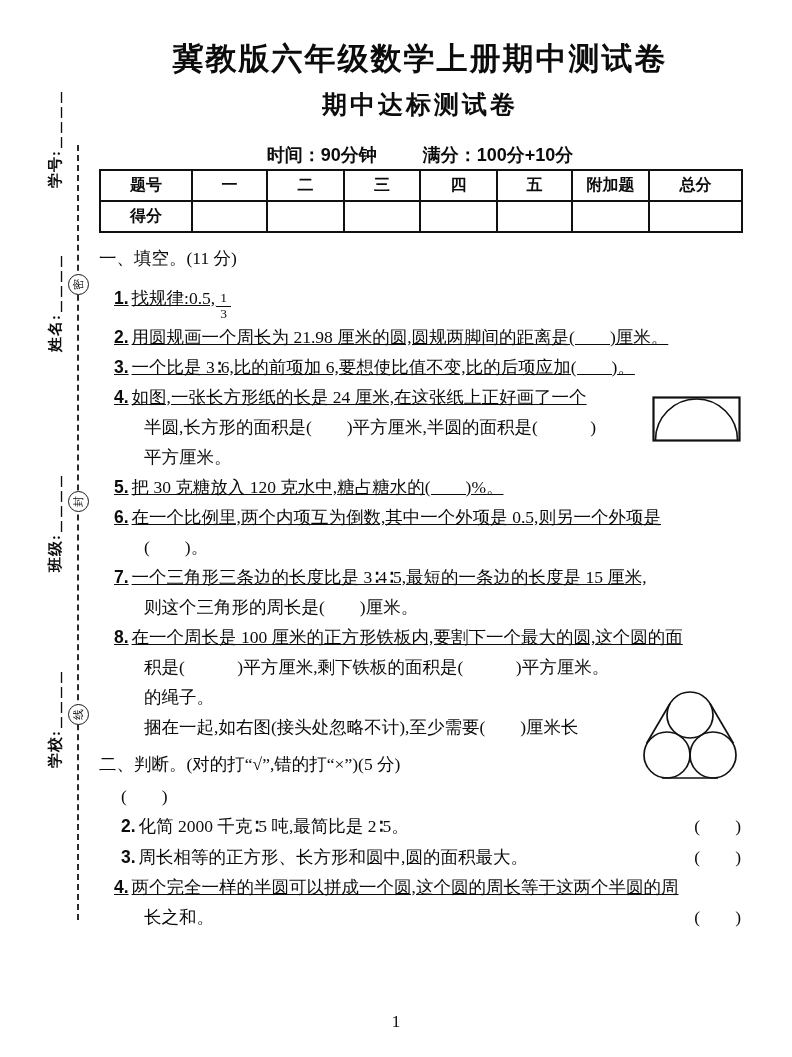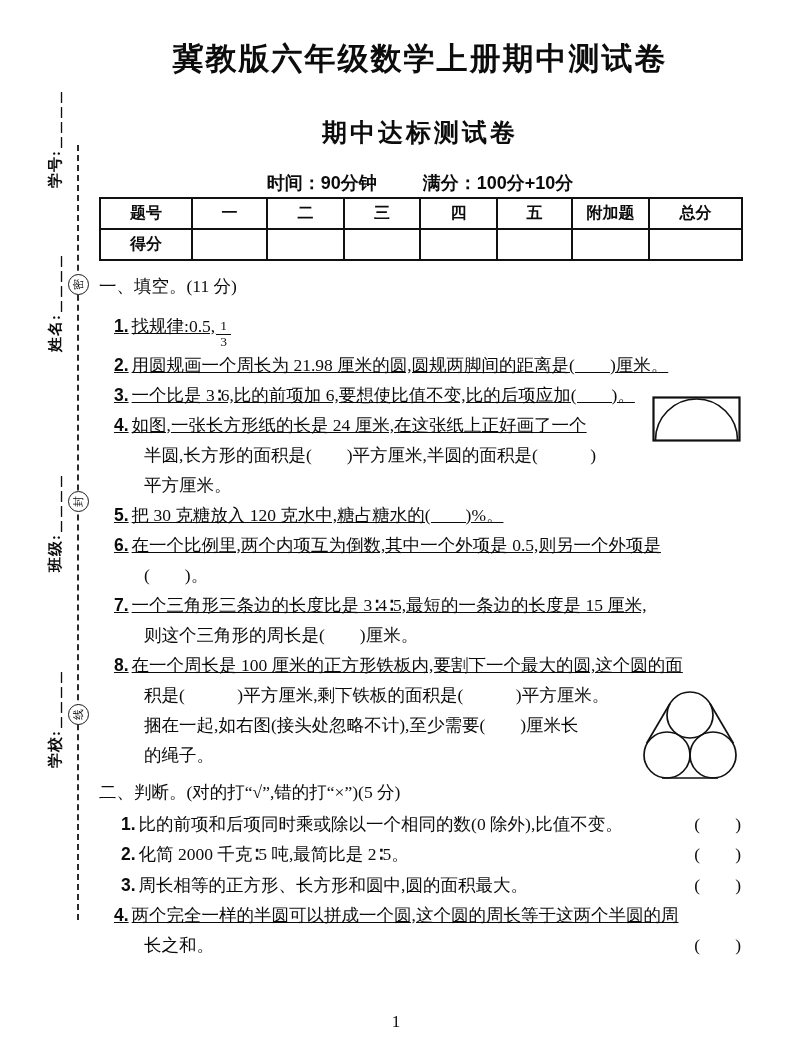--- a/index.html
+++ b/index.html
@@ -11,21 +11,21 @@
              border-left:2px dashed #2a2a2a;}
   .seal-label{position:absolute;left:46px;transform:rotate(-90deg);transform-origin:0 0;
               white-space:nowrap;font-weight:bold;font-size:15px;letter-spacing:1px;}
   .seal-label .uline{letter-spacing:0;}
   .stamp{position:absolute;left:68px;width:19px;height:19px;border:1.5px solid #1a1a1a;
          border-radius:50%;background:#fff;display:flex;align-items:center;justify-content:center;
          font-size:11px;line-height:1;transform:rotate(-90deg);z-index:2;}
 
   
   .main{position:absolute;left:99px;top:36px;width:642px;}
-  .title{margin:2px 0 36px;text-align:center;font-family:"Liberation Sans","DejaVu Sans",sans-serif;
+  .title{margin:2px 0 8px;text-align:center;font-family:"Liberation Sans","DejaVu Sans",sans-serif;
          font-weight:bold;font-size:31px;letter-spacing:2px;}
   .subtitle{margin:0 0 22px;text-align:center;font-family:"Liberation Sans","DejaVu Sans",sans-serif;
             font-weight:bold;font-size:25px;letter-spacing:3px;}
   .meta{text-align:center;font-family:"Liberation Sans","DejaVu Sans",sans-serif;
         font-weight:bold;font-size:18px;margin-bottom:2px;}
   .meta .gap{display:inline-block;width:46px;}
 
   table.score{border-collapse:collapse;table-layout:fixed;width:642px;margin-bottom:13px;
               font-family:"Liberation Sans","DejaVu Sans",sans-serif;font-weight:bold;font-size:16px;}
   table.score td{border:2px solid #111;height:29px;text-align:center;padding:0;}
@@ -148,29 +148,28 @@
     <div class="item-line">
       <span class="num">7.</span><span>一个三角形三条边的长度比是 3∶4∶5,最短的一条边的长度是 15 厘米,</span>
     </div>
     <div class="item-wrap">则这个三角形的周长是(　　)厘米。</div>
 
     <div class="item-line">
       <span class="num">8.</span><span>在一个周长是 100 厘米的正方形铁板内,要割下一个最大的圆,这个圆的面</span>
     </div>
     <div class="item-wrap">积是(　　　)平方厘米,剩下铁板的面积是(　　　)平方厘米。</div>
 
+    <div class="item-wrap">的绳子。</div>
     <div class="item-wrap">捆在一起,如右图(接头处忽略不计),至少需要(　　)厘米长</div>
-    <div class="item-wrap">的绳子。</div>
 
     <div class="sec-heading">
       <span class="hb">二、判断。</span><span class="hr2">(对的打“√”,错的打“×”)(5 分)</span>
     </div>
 
     <div class="judge">
-      <span><span class="num">1.</span><span>比的前项和后项同时乘或除以一个相同的数(0 除外),比值不变。</span></span>
       <span class="paren">(　　)</span>
     </div>
     <div class="judge">
       <span><span class="num">2.</span><span>化简 2000 千克∶5 吨,最简比是 2∶5。</span></span>
       <span class="paren">(　　)</span>
     </div>
     <div class="judge">
       <span><span class="num">3.</span><span>周长相等的正方形、长方形和圆中,圆的面积最大。</span></span>
       <span class="paren">(　　)</span>
     </div>

